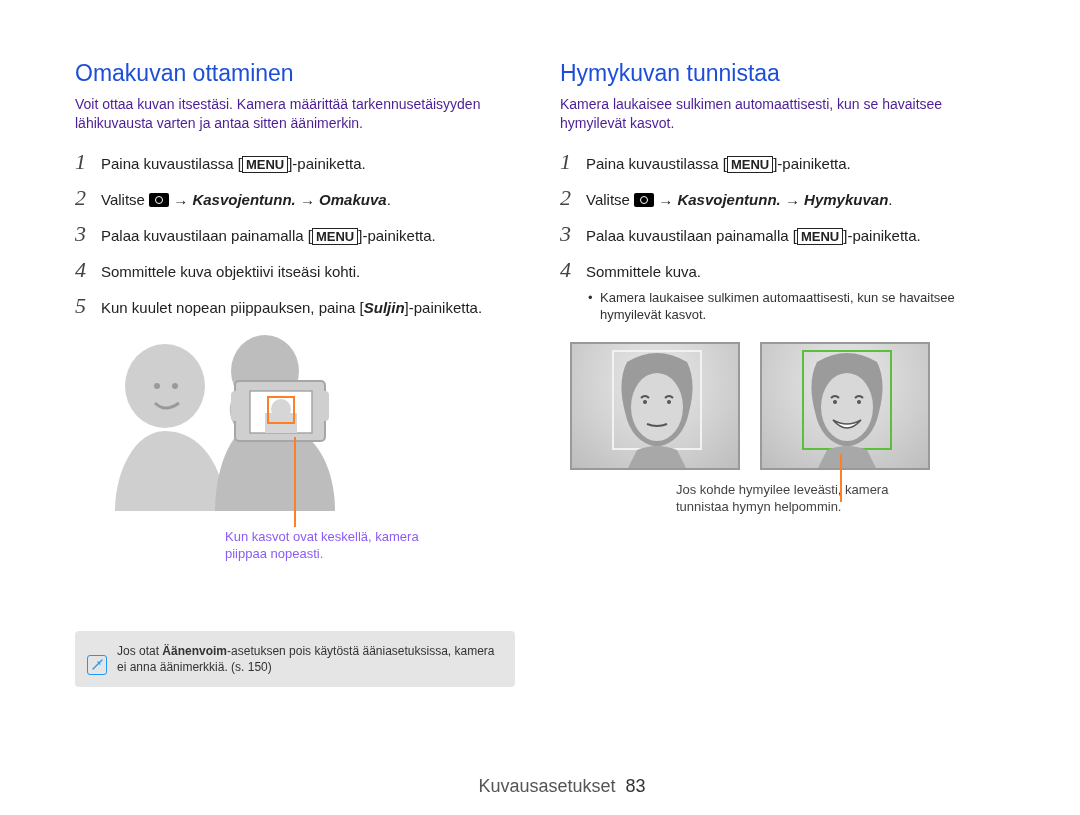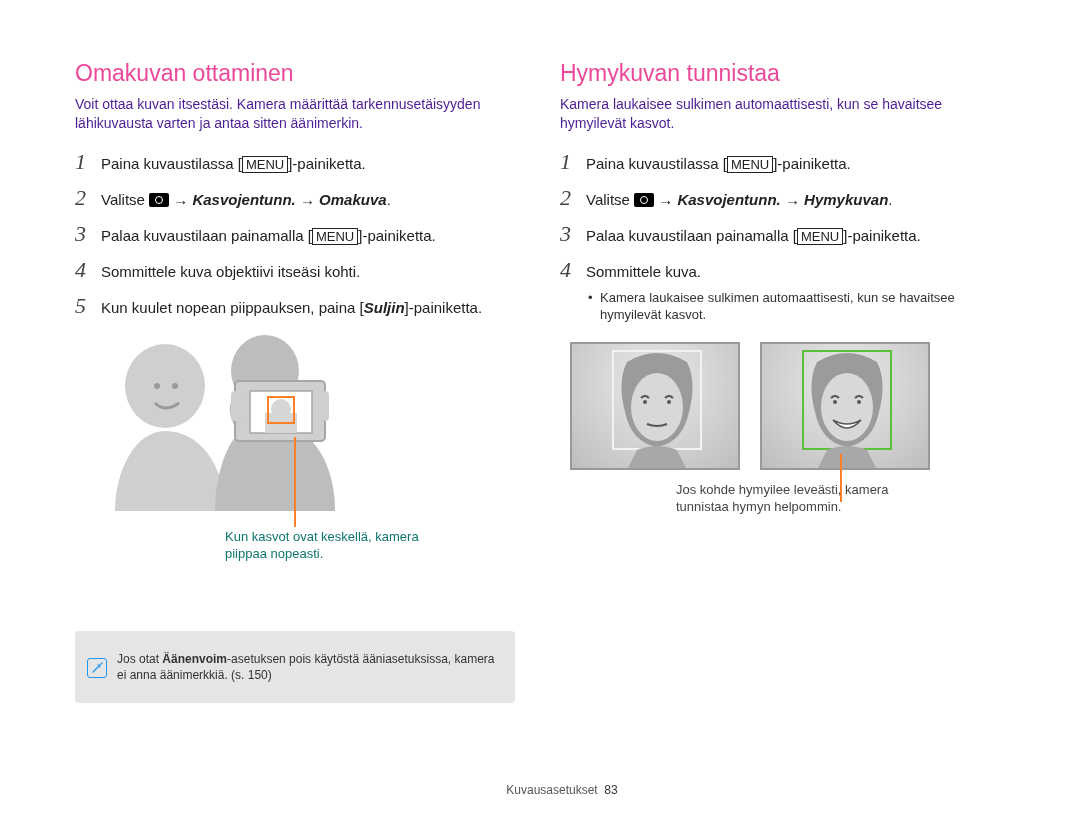--- a/index.html
+++ b/index.html
@@ -24,21 +24,21 @@
       letter-spacing: 0.2px;
     }
     .columns {
       display: flex;
       gap: 40px;
     }
     .col {
       flex: 1;
     }
     .section-title {
-      color: #ec4899;
+      color: #1d4ed8;
       font-size: 23px;
       font-weight: 400;
       margin-bottom: 8px;
     }
     .intro {
       font-size: 14px;
       line-height: 1.35;
       color: #4c1d95;
       margin-bottom: 16px;
     }
@@ -61,21 +61,21 @@
     .step-text {
       font-size: 15px;
       line-height: 1.35;
       color: #222;
     }
     .step-text b { font-weight: 700; font-style: italic; }
     .menu-box {
       display: inline-block;
       border: 1px solid #222;
       padding: 0 3px;
-      font-weight: 400;
+      font-weight: 700;
       font-size: 13px;
       line-height: 1.2;
       vertical-align: baseline;
     }
     .camera-icon {
       display: inline-flex;
       align-items: center;
       justify-content: center;
       width: 20px;
       height: 14px;
@@ -126,21 +126,21 @@
       left: 189px;
       top: 106px;
       height: 90px;
     }
     .callout-text {
       position: absolute;
       top: 198px;
       left: 120px;
       width: 230px;
       font-size: 13px;
-      color: #0f766e;
+      color: #8b5cf6;
       line-height: 1.3;
     }
     
     .smile-row {
       display: flex;
       gap: 20px;
       margin-top: 18px;
       margin-left: 10px;
     }
     .smile-card {
@@ -171,25 +171,25 @@
       font-size: 13px;
       color: #444;
       line-height: 1.3;
       margin-top: 12px;
       margin-left: 116px;
       width: 230px;
     }
     
     .note-box {
       display: flex;
-      align-items: center;
+      align-items: flex-end;
       gap: 10px;
       background: #e5e5e5;
       border-radius: 4px;
-      padding: 20px 12px;
+      padding: 12px 12px;
       margin-top: 40px;
       width: 440px;
     }
     .note-icon {
       width: 20px;
       height: 20px;
       border: 1.5px solid #2196F3;
       border-radius: 3px;
       display: flex;
       align-items: center;
@@ -203,21 +203,21 @@
       color: #333;
       line-height: 1.35;
     }
     .note-text b { font-weight: 700; }
     .footer {
       position: absolute;
       bottom: 18px;
       left: 0;
       right: 0;
       text-align: center;
-      font-size: 12px;
+      font-size: 18px;
       color: #555;
       padding-left: 44px;
     }
     .footer .pn { color: #333; }
     .right-callout-wrap {
       position: relative;
       margin-top: 10px;
     }
     .right-callout-line {
       position: absolute;

